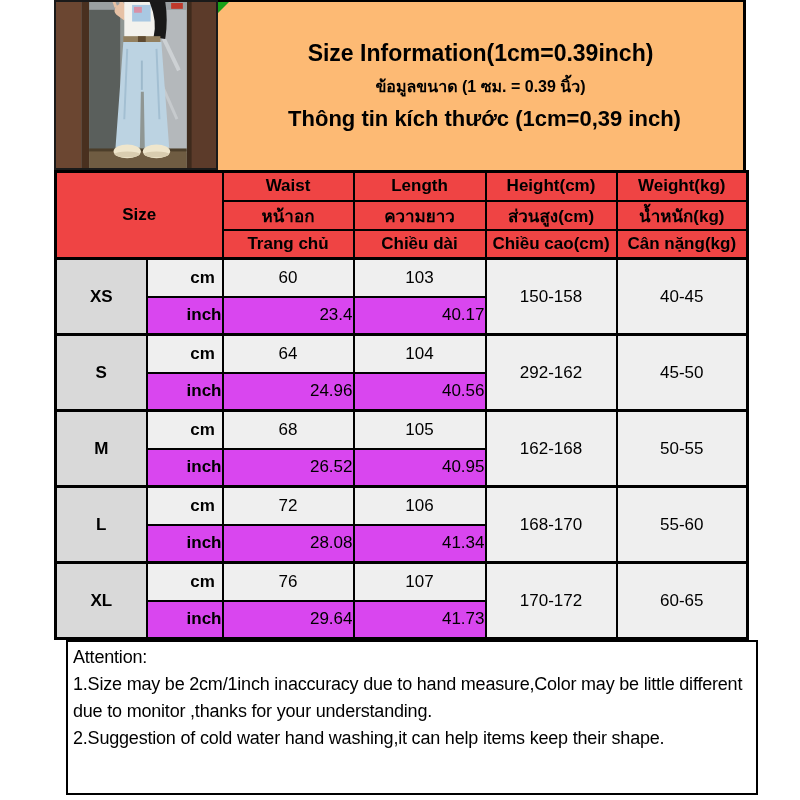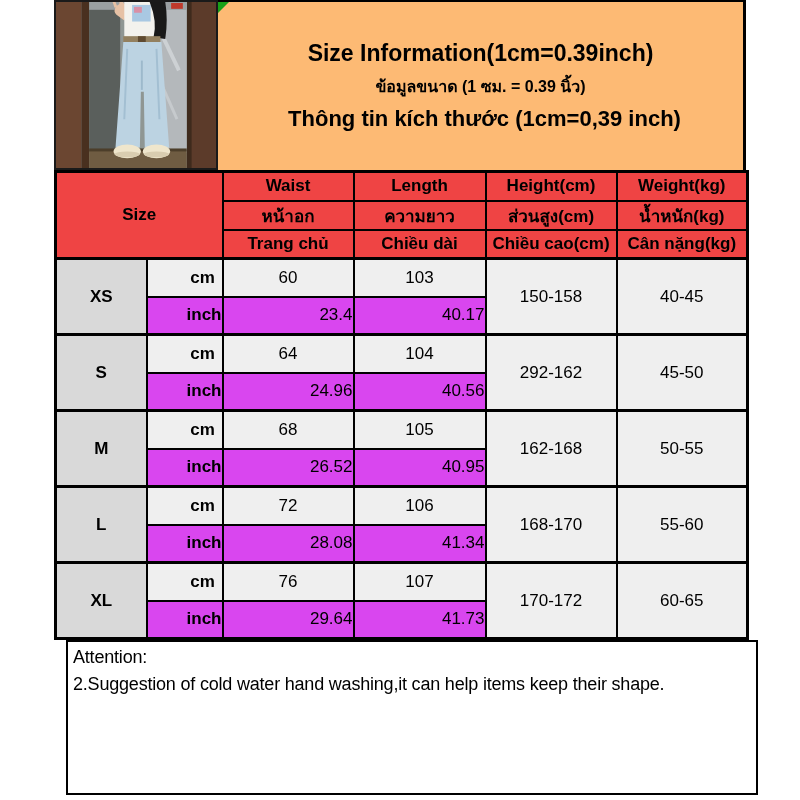--- a/index.html
+++ b/index.html
@@ -196,14 +196,15 @@
   <tr class="rw">
     <td class="unit wt">inch</td>
     <td class="wt">29.64</td>
     <td class="wt">41.73</td>
   </tr>
   </tbody>
 </table>
 
 <div class="attention-box">
   <div>Attention:</div>
+  <div>1.Size may be 2cm/1inch inaccuracy due to hand measure,Color may be little different due to monitor ,thanks for your understanding.</div>
   <div>2.Suggestion of cold water hand washing,it can help items keep their shape.</div>
 </div>
 
 </body></html>

